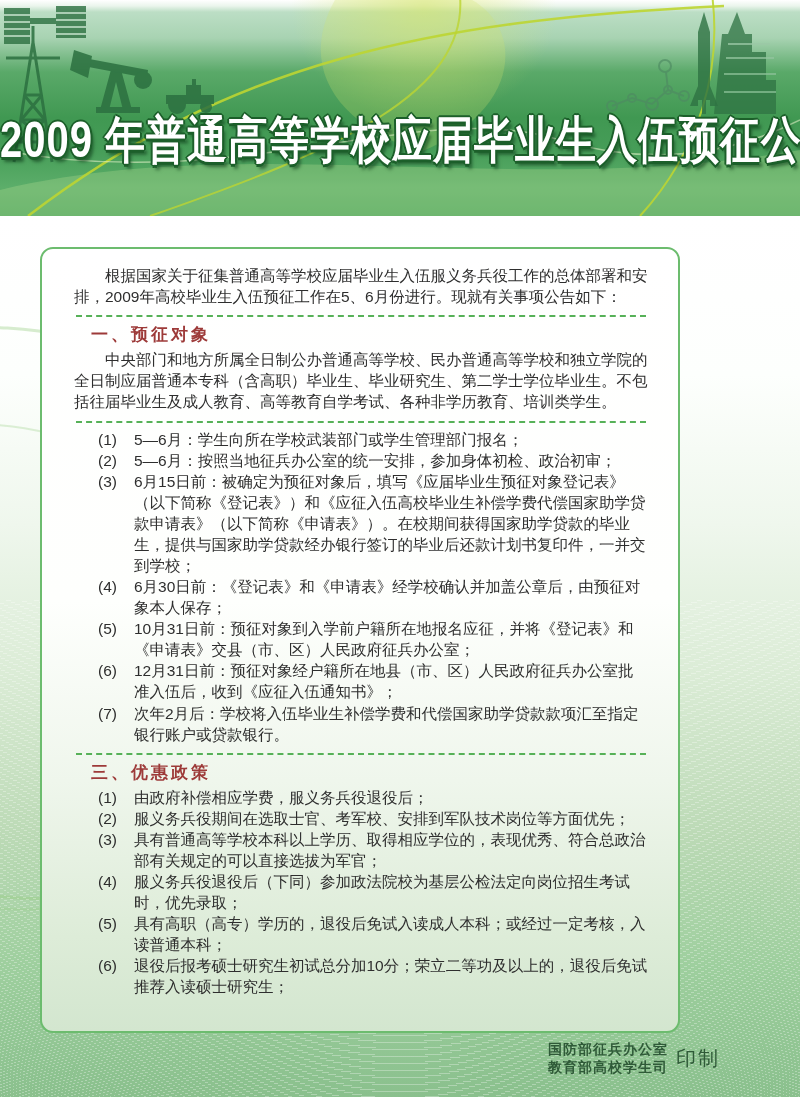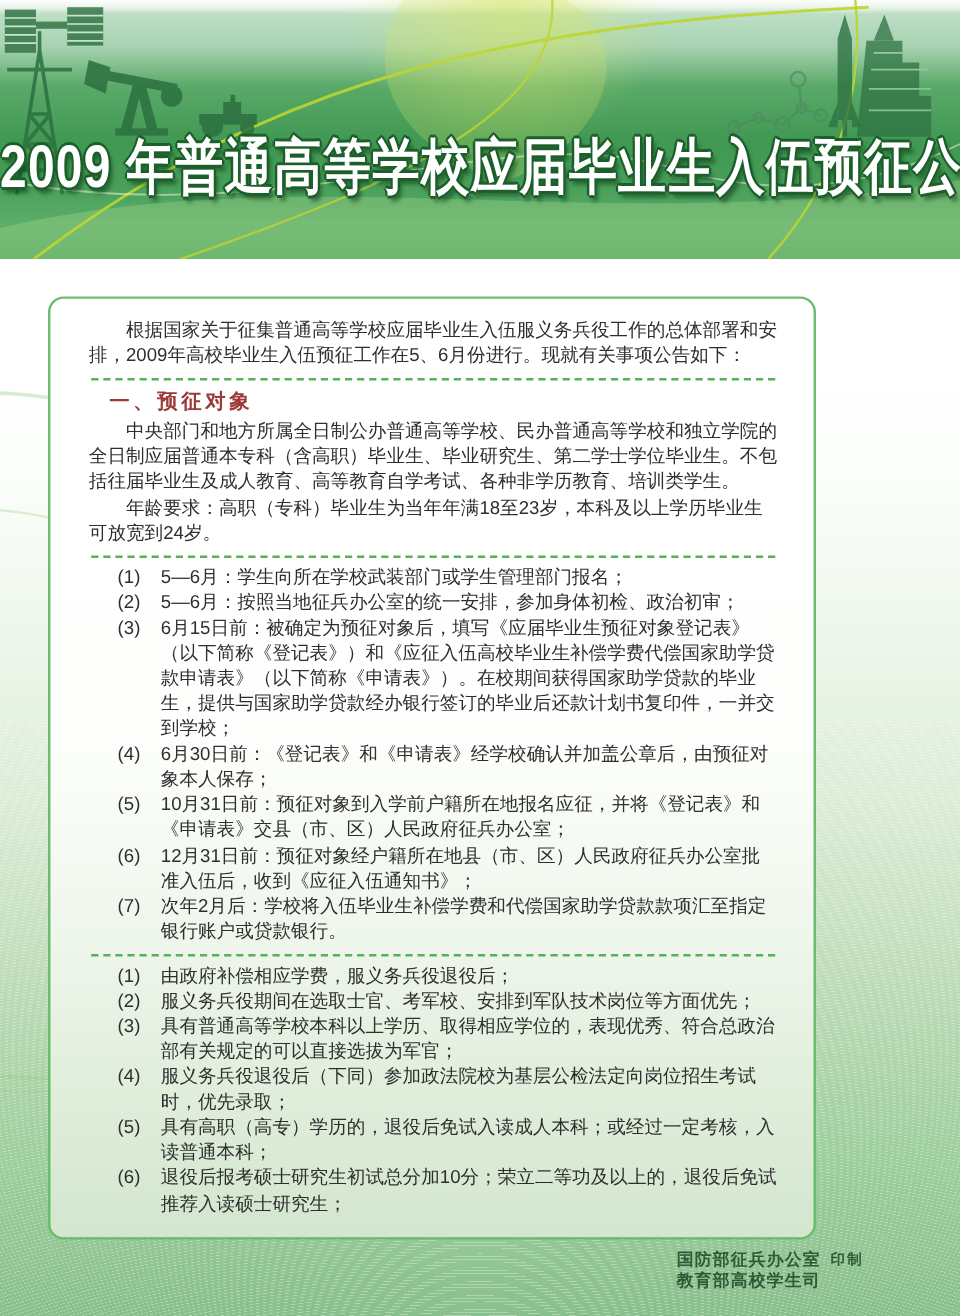--- a/index.html
+++ b/index.html
@@ -51,25 +51,25 @@
   .intro{margin:3px 0 0;text-indent:2em;}
   .divider{height:0;border-top:2px dashed #57b158;margin:8px 2px 6px;}
   .sec-h{color:#9d3a39;font-size:17px;font-weight:bold;margin:5px 17px 3px;letter-spacing:3px;}
   .para{margin:0;text-indent:2em;}
   .list{margin:0 0 0 24px;}
   .item{display:flex;}
   .item .num{flex:0 0 36px;}
   .item .txt{flex:1;}
   
   .credits{
-    position:absolute;top:1041px;right:80px;display:flex;align-items:flex-start;
+    position:absolute;top:1041px;right:80px;display:flex;align-items:center;
     color:#2f5a38;
   }
   .credits .org-lines{font-size:14px;font-weight:bold;line-height:1.25;letter-spacing:1px;}
-  .credits .stamp{font-size:12px;font-weight:bold;margin-left:8px;letter-spacing:2px;}
+  .credits .stamp{font-size:20px;font-weight:normal;margin-left:8px;letter-spacing:2px;}
 </style>
 </head>
 <body>
 
 <div class="poster">
 
   <header class="hdr">
     <svg class="hdr-art" width="800" height="216" viewBox="0 0 800 216">
 
       <path d="M0,216 L0,190 C250,130 520,200 800,150 L800,216 Z" fill="rgba(190,225,150,0.28)"></path>
@@ -151,21 +151,20 @@
   <div class="mesh"></div>
 
   <main class="box">
     <p class="intro">根据国家关于征集普通高等学校应届毕业生入伍服义务兵役工作的总体部署和安排，2009年高校毕业生入伍预征工作在5、6月份进行。现就有关事项公告如下：</p>
 
     <div class="divider"></div>
 
     <section>
       <h2 class="sec-h">一、预征对象</h2>
       <p class="para">中央部门和地方所属全日制公办普通高等学校、民办普通高等学校和独立学院的全日制应届普通本专科（含高职）毕业生、毕业研究生、第二学士学位毕业生。不包括往届毕业生及成人教育、高等教育自学考试、各种非学历教育、培训类学生。</p>
-      <p class="para">年龄要求：高职（专科）毕业生为当年年满18至23岁，本科及以上学历毕业生可放宽到24岁。</p>
     </section>
 
     <div class="divider"></div>
 
     <section>
       <div class="list">
         <div class="item">
           <span class="num">(1)</span>
           <span class="txt">5—6月：学生向所在学校武装部门或学生管理部门报名；</span>
         </div>
@@ -192,20 +191,21 @@
         <div class="item">
           <span class="num">(7)</span>
           <span class="txt">次年2月后：学校将入伍毕业生补偿学费和代偿国家助学贷款款项汇至指定银行账户或贷款银行。</span>
         </div>
       </div>
     </section>
 
     <div class="divider"></div>
 
     <section>
+      <h2 class="sec-h">三、优惠政策</h2>
       <div class="list">
         <div class="item">
           <span class="num">(1)</span>
           <span class="txt">由政府补偿相应学费，服义务兵役退役后；</span>
         </div>
         <div class="item">
           <span class="num">(2)</span>
           <span class="txt">服义务兵役期间在选取士官、考军校、安排到军队技术岗位等方面优先；</span>
         </div>
         <div class="item">

